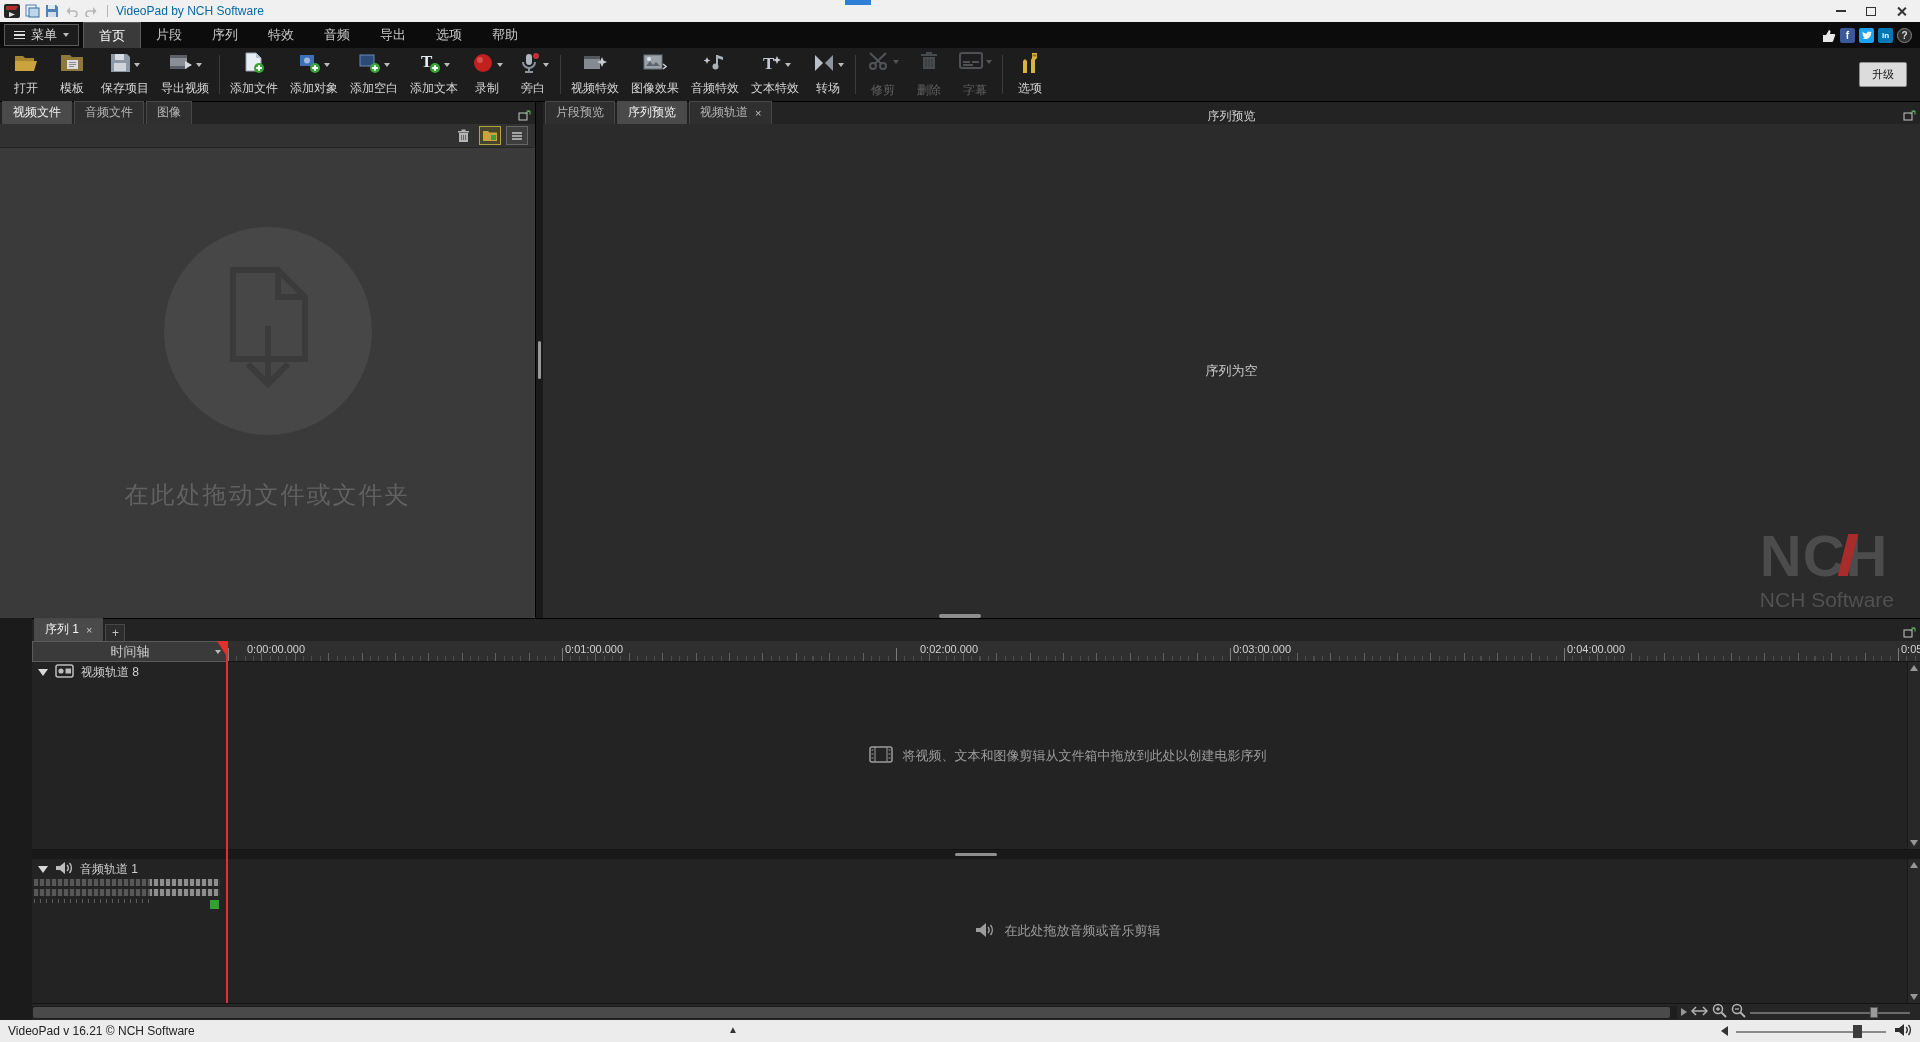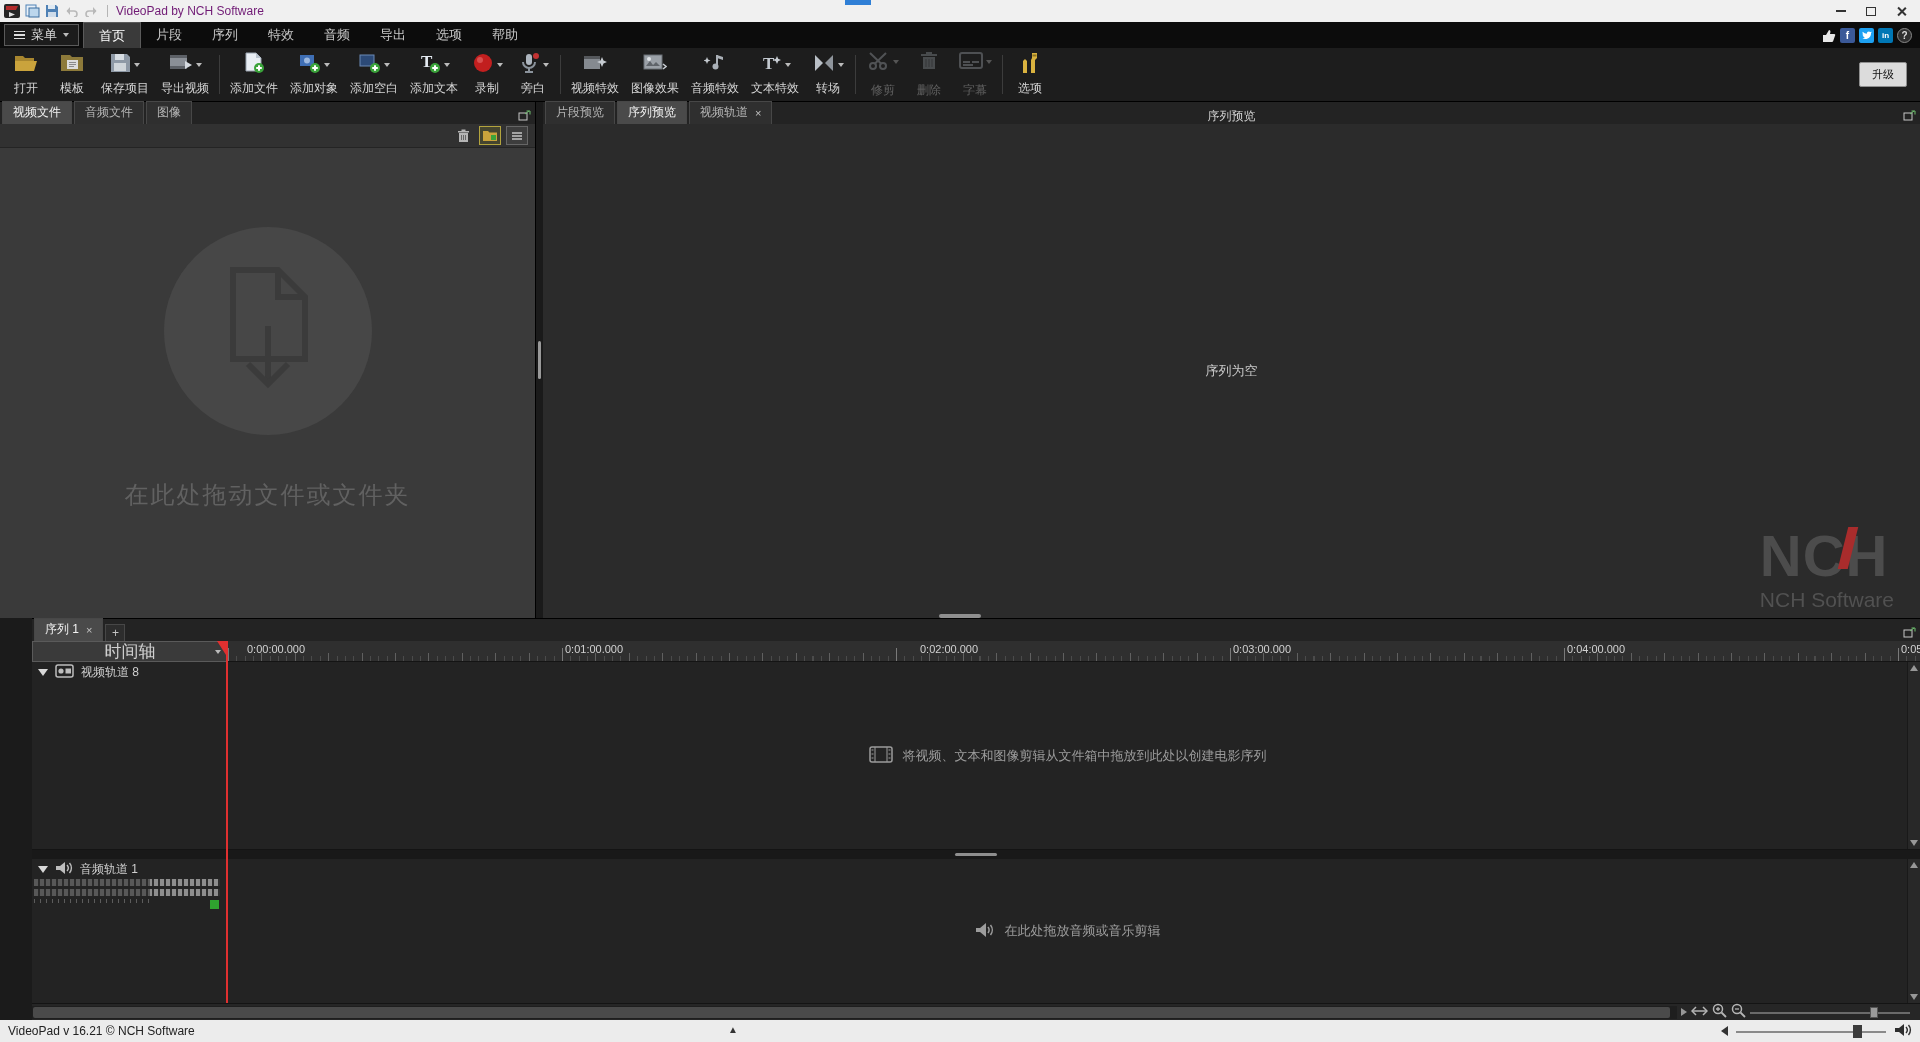--- a/index.html
+++ b/index.html
@@ -4,21 +4,21 @@
 <style>
   * { margin:0; padding:0; box-sizing:border-box; }
   html,body { width:1920px; height:1042px; overflow:hidden; }
   body { font-family:"Liberation Sans","DejaVu Sans",sans-serif; background:#1b1b1b; user-select:none; }
   .window { width:1920px; height:1042px; display:flex; flex-direction:column; }
 
   
   .titlebar { height:22px; background:#f0f0f0; display:flex; align-items:center; gap:5px; padding:0 4px; font-size:12px; color:#111; position:relative; }
   .titlebar .tbicon { display:flex; align-items:center; }
   .tb-sep-lt { width:1px; height:12px; background:#b5b5b5; margin:0 3px; }
-  .titlebar .title-text { color:#701a75; }
+  .titlebar .title-text { color:#0369a1; }
   .blue-sliver { position:absolute; left:845px; top:0; width:26px; height:5px; background:#2f7fd6; }
   .win-btns { margin-left:auto; display:flex; height:100%; }
   .win-btn { width:30px; height:100%; display:flex; align-items:center; justify-content:center; }
   .min-glyph { width:10px; height:2px; background:#333; }
   .max-glyph { width:10px; height:9px; border:1.5px solid #333; }
   .x-glyph { position:relative; width:11px; height:11px; }
   .x-glyph::before,.x-glyph::after { content:""; position:absolute; left:5px; top:0; width:1.6px; height:11px; background:#333; }
   .x-glyph::before { transform:rotate(45deg); } .x-glyph::after { transform:rotate(-45deg); }
 
   
@@ -62,31 +62,31 @@
 
   .v-splitter { width:7px; background:#1a1a1a; position:relative; }
   .v-splitter .handle { position:absolute; top:50%; left:2px; transform:translateY(-50%); width:3px; height:38px; background:#9a9a9a; border-radius:2px; }
 
   
   .preview-panel { flex:1; display:flex; flex-direction:column; min-width:0; }
   .preview-title-center { position:absolute; left:0; right:0; top:6px; text-align:center; font-size:12px; color:#d2d2d2; pointer-events:none; }
   .preview-body { flex:1; background:#2b2b2b; position:relative; display:flex; align-items:center; justify-content:center; }
   .empty-msg { font-size:13px; color:#c9c9c9; }
   .watermark { position:absolute; right:26px; bottom:8px; text-align:left; color:#4c4c4c; line-height:1; }
-  .wm-big { font-size:58px; font-weight:bold; letter-spacing:1px; display:flex; align-items:flex-start; }
+  .wm-big { font-size:58px; font-weight:bold; letter-spacing:1px; display:flex; align-items:center; }
   .wm-red { display:inline-block; width:10px; height:42px; background:#a92c2c; transform:skewX(-14deg); margin:0 -7px 2px -3px; }
   .wm-sub { font-size:21px; margin-top:4px; color:#515151; }
 
   
   .timeline { height:402px; background:#f0abfc; border-top:1px solid #000; display:flex; flex-direction:column;margin-left:32px; }
   .seq-tabrow { height:22px; }
   .plus-tab { width:20px; height:17px; background:#2d2d2d; border:1px solid #474747; border-bottom:none; display:flex; align-items:center; justify-content:center; color:#c5c5c5; font-size:12px; }
   .timeline-body { flex:1; position:relative; display:flex; flex-direction:column; min-height:0; }
   .ruler-row { height:21px; display:flex; }
-  .ruler-head { width:196px; background:#3a3a3a; border:1px solid #5a5a5a; display:flex; align-items:center; justify-content:center; font-size:17px; color:#cfcfcf; position:relative; }
+  .ruler-head { width:196px; background:#3a3a3a; border:1px solid #5a5a5a; display:flex; align-items:center; justify-content:center; font-size:13px; color:#cfcfcf; position:relative; }
   .ruler-head .caret { position:absolute; right:6px; top:8px; }
   .ruler { flex:1; position:relative; background:#2f2f2f; border-bottom:1px solid #141414; overflow:hidden;
     background-image:
       repeating-linear-gradient(90deg,#7a7a7a 0 1px,transparent 1px 334px),
       repeating-linear-gradient(90deg,#606060 0 1px,transparent 1px 33.4px),
       repeating-linear-gradient(90deg,#4b4b4b 0 1px,transparent 1px 8.35px);
     background-size:100% 13px,100% 8px,100% 5px;
     background-position:bottom left; background-repeat:repeat-x; }
   .tmark { position:absolute; top:2px; font-size:11px; color:#d2d2d2; white-space:nowrap; }
   .playhead { position:absolute; left:194px; top:0; bottom:0; width:2px; background:#e03030; z-index:6; }

